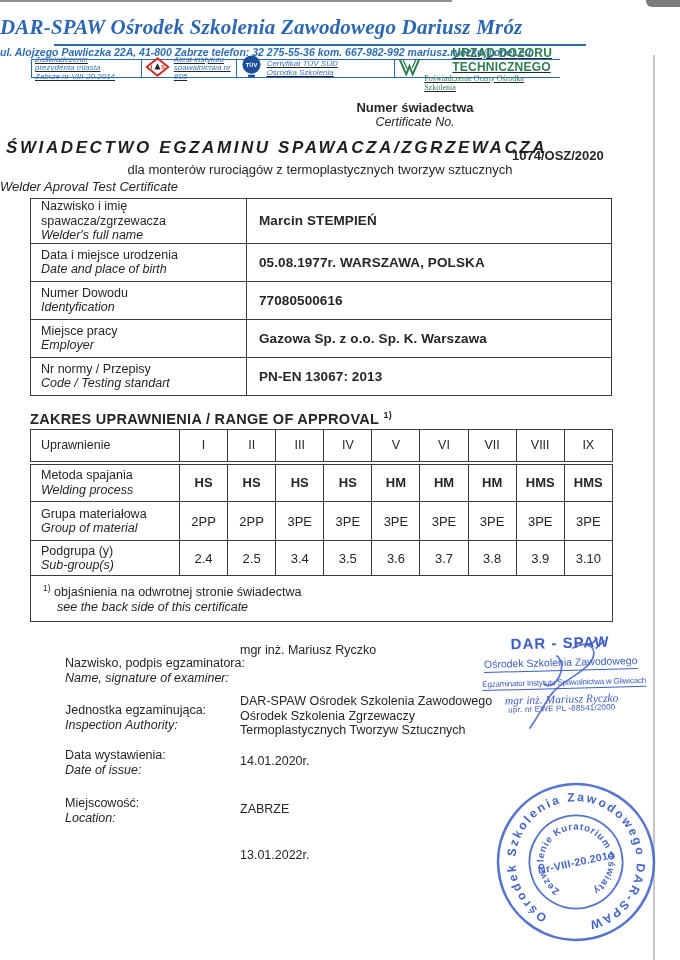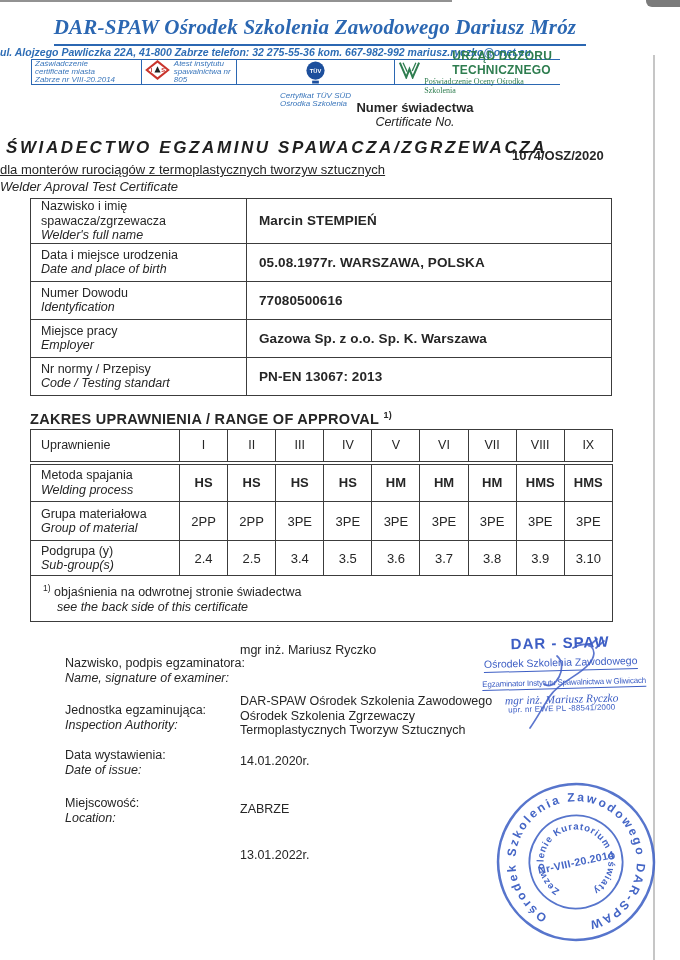--- a/index.html
+++ b/index.html
@@ -10,54 +10,54 @@
   }
   .abs { position:absolute; }
 
   
   .scan-top { left:0; top:0; width:452px; height:2px; background:#6e6e6e; opacity:.75; }
   .scan-corner { right:0; top:0; width:34px; height:7px; background:#5a5a5a; border-bottom-left-radius:6px; opacity:.8; }
   .scan-right { left:653px; top:55px; width:2px; height:905px; background:#c6c6c6; }
 
   
   .hdr-title {
-    left:0; right:50px; top:15px; text-align:center;
+    left:0; right:50px; top:15px; text-align:left;
     font-family:"Liberation Serif", serif; font-style:italic; font-weight:bold;
     font-size:21px; color:#2b67b2; letter-spacing:.2px;
   }
   .rule { height:2px; background:#2b67b2; }
   .rule1 { left:54px; top:44px; width:532px; }
   .hdr-address {
     left:0; right:60px; top:46px; 
     font-style:italic; font-weight:bold; font-size:10.5px; color:#2e6db5;
   }
   .badge-strip {
-    left:31px; top:59px; width:529px; height:26px;
+    left:31px; top:59px; width:529px; height:19px;
     border-top:1.5px solid #2b67b2; border-bottom:1.5px solid #2b67b2;
-    border-left:1.5px solid #2b67b2; display:flex; align-items:flex-start;
+    border-left:1.5px solid #2b67b2; display:flex; align-items:flex-start;text-decoration:underline;
   }
   .badge { height:100%; display:flex; align-items:center; gap:4px; padding:1px 3px; }
   .badge + .badge { border-left:1.5px solid #2b67b2; }
-  .b1 { width:109px; } .b2 { width:95px; } .b3 { width:159px;flex-direction:column; } .b4 { width:166px; }
+  .b1 { width:109px; } .b2 { width:95px; } .b3 { width:159px; } .b4 { width:166px; }
   .badge-txt { font-style:italic; font-size:8px; line-height:1.04; color:#3a76bb; }
   .udt-title { font-size:12px; font-weight:bold; color:#2e7d4f; letter-spacing:.2px;margin-left:28px; }
   .udt-sub { font-family:"Liberation Serif", serif; font-size:8px; color:#2e7d4f; }
 
   
   .certno-labels { left:345px; top:100px; width:140px; text-align:center; }
   .certno-pl { font-weight:bold; font-size:13px; }
   .certno-en { font-style:italic; font-size:12.5px; }
   .certno-value { left:512px; top:107px; font-weight:bold; font-size:13px;margin-top:41px; }
 
   
   .main-title {
     left:6px; right:40px; top:138px; text-align:left;
     font-weight:bold; font-style:italic; font-size:17px; letter-spacing:2.6px; color:#1f1f1f;
   }
-  .sub-pl { left:0; right:40px; top:162px; font-size:13px;text-decoration:underline; }
+  .sub-pl { left:0; right:40px; top:162px; text-align:center; font-size:13px; }
   .sub-en { left:0; right:40px; top:179px; text-align:left; font-size:13px; font-style:italic; }
 
   
   table { border-collapse:collapse; table-layout:fixed; }
   .info-table { left:30px; top:198px; width:582px; }
   .info-table td { border:1.4px solid #3c3c3c; height:38px; vertical-align:middle; }
   .lbl-cell { width:216px; padding-left:10px; }
   .lbl-pl { font-size:12.5px; line-height:1.16; }
   .lbl-en { font-size:12.5px; font-style:italic; line-height:1.16; }
   .val-cell { padding-left:12px; font-weight:bold; font-size:13.5px; letter-spacing:.1px; }
@@ -110,21 +110,21 @@
   <div class="abs scan-right"></div>
 
   <div class="abs hdr-title">DAR-SPAW Ośrodek Szkolenia Zawodowego Dariusz Mróz</div>
   <div class="abs rule rule1"></div>
   <div class="abs hdr-address">ul. Alojzego Pawliczka 22A, 41-800 Zabrze telefon: 32 275-55-36 kom. 667-982-992 mariusz.ryczko@onet.eu</div>
 
   <div class="abs badge-strip">
     <div class="badge b1">
       <div class="badge-txt">
         <div>Zaświadczenie</div>
-        <div>certificate miasta</div>
+        <div>prezydenta miasta</div>
         <div>Zabrze nr VIII-20.2014</div>
       </div>
     </div>
     <div class="badge b2">
       <span>
         <svg width="25" height="20" viewBox="0 0 26 21">
           <polygon points="13,0 26,10.5 13,21 0,10.5" fill="#c9342c"></polygon>
           <polygon points="13,3 22.7,10.5 13,18 3.3,10.5" fill="#ffffff"></polygon>
           <polygon points="13,6.5 16.2,13 9.8,13" fill="#222222"></polygon>
           <text x="6" y="13" font-size="6" font-weight="bold" fill="#c9342c">I</text>

